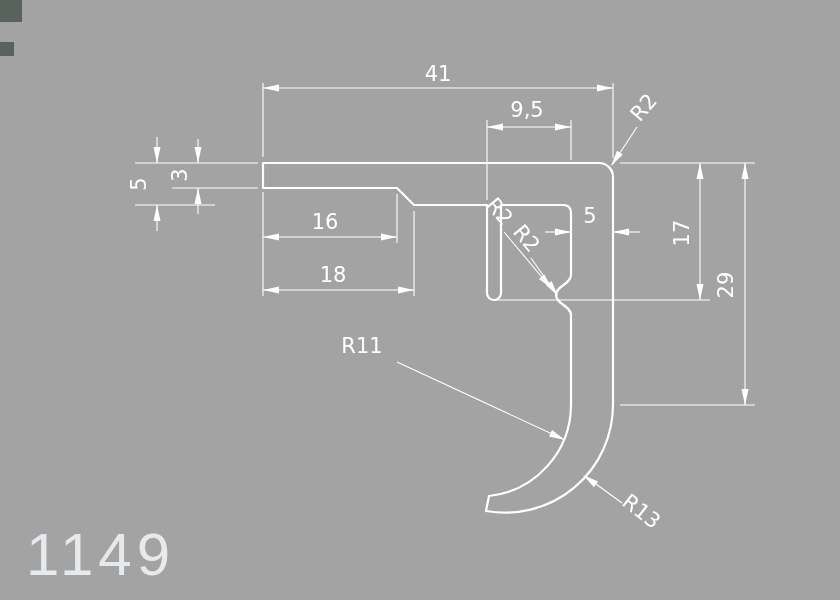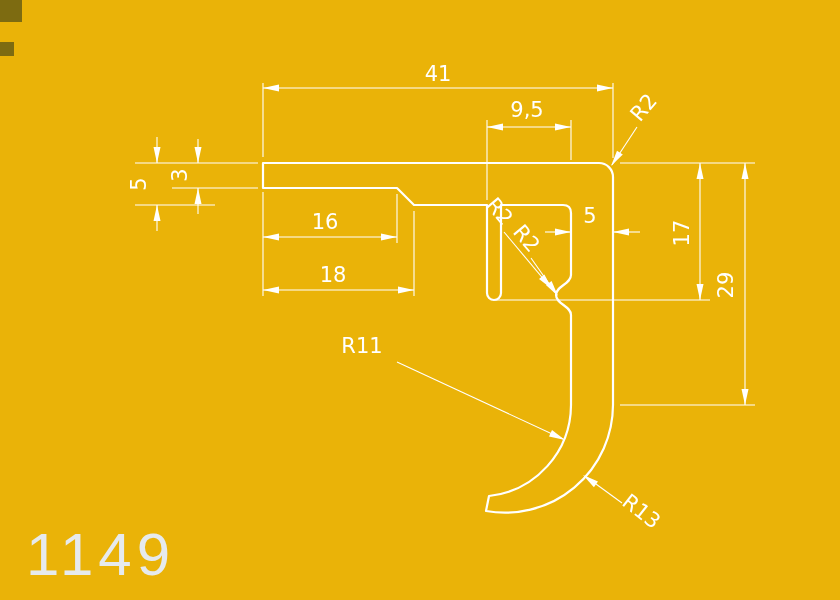--- a/index.html
+++ b/index.html
@@ -1,16 +1,16 @@
 <!DOCTYPE html>
 <html><head>
 <meta charset="utf-8">
 <style>
   html,body{margin:0;padding:0;background:#171c24;}
-  .canvas{width:840px;height:600px;background:#eab308;position:relative;overflow:hidden;}
+  .canvas{width:840px;height:600px;background:#a3a3a3;position:relative;overflow:hidden;}
   svg{display:block;}
   .profile{stroke:#ffffff;stroke-width:2.2;fill:none;stroke-linejoin:round;stroke-linecap:round;}
   .dim{stroke:#ffffff;stroke-width:1.1;fill:none;}
   .arrow{fill:#ffffff;stroke:none;}
   text{font-family:"DejaVu Sans","Liberation Sans",sans-serif;fill:#ffffff;font-size:21px;text-anchor:middle;}
   .big{font-family:"Liberation Sans","DejaVu Sans",sans-serif;font-size:60px;text-anchor:start;letter-spacing:5px;fill:#e6eaed;}
   .artifact{fill:#10231a;opacity:.5;}
 </style>
 </head>
 <body>

